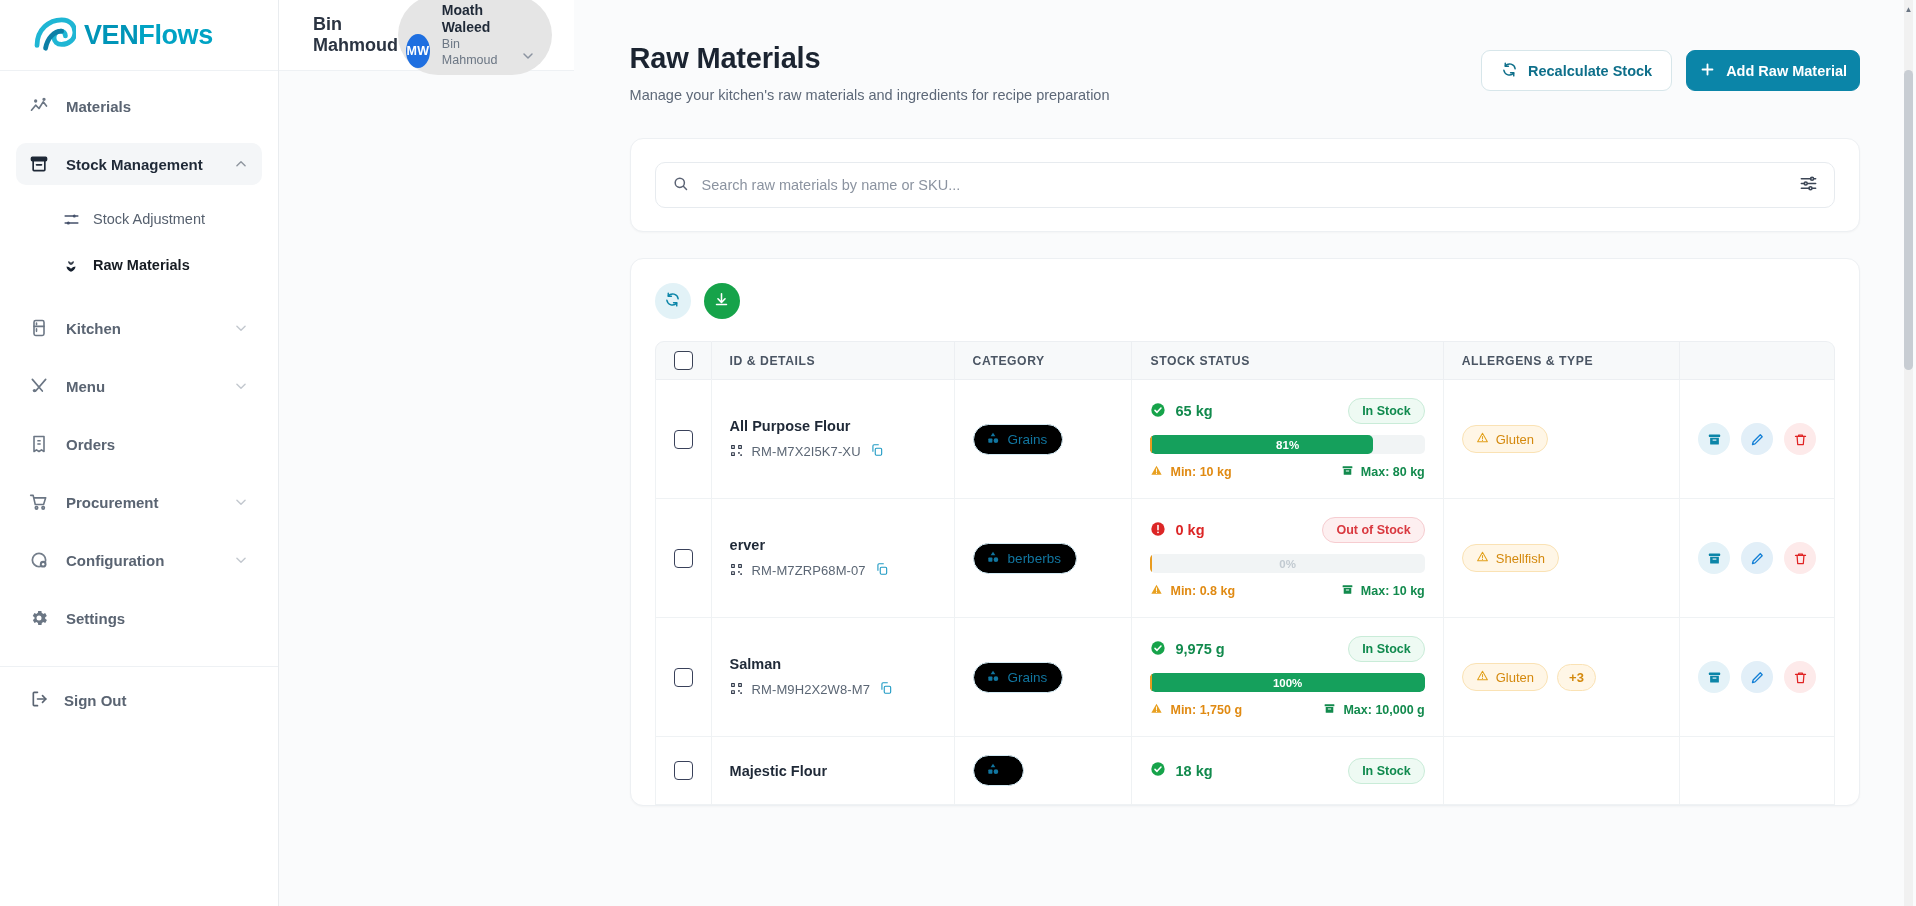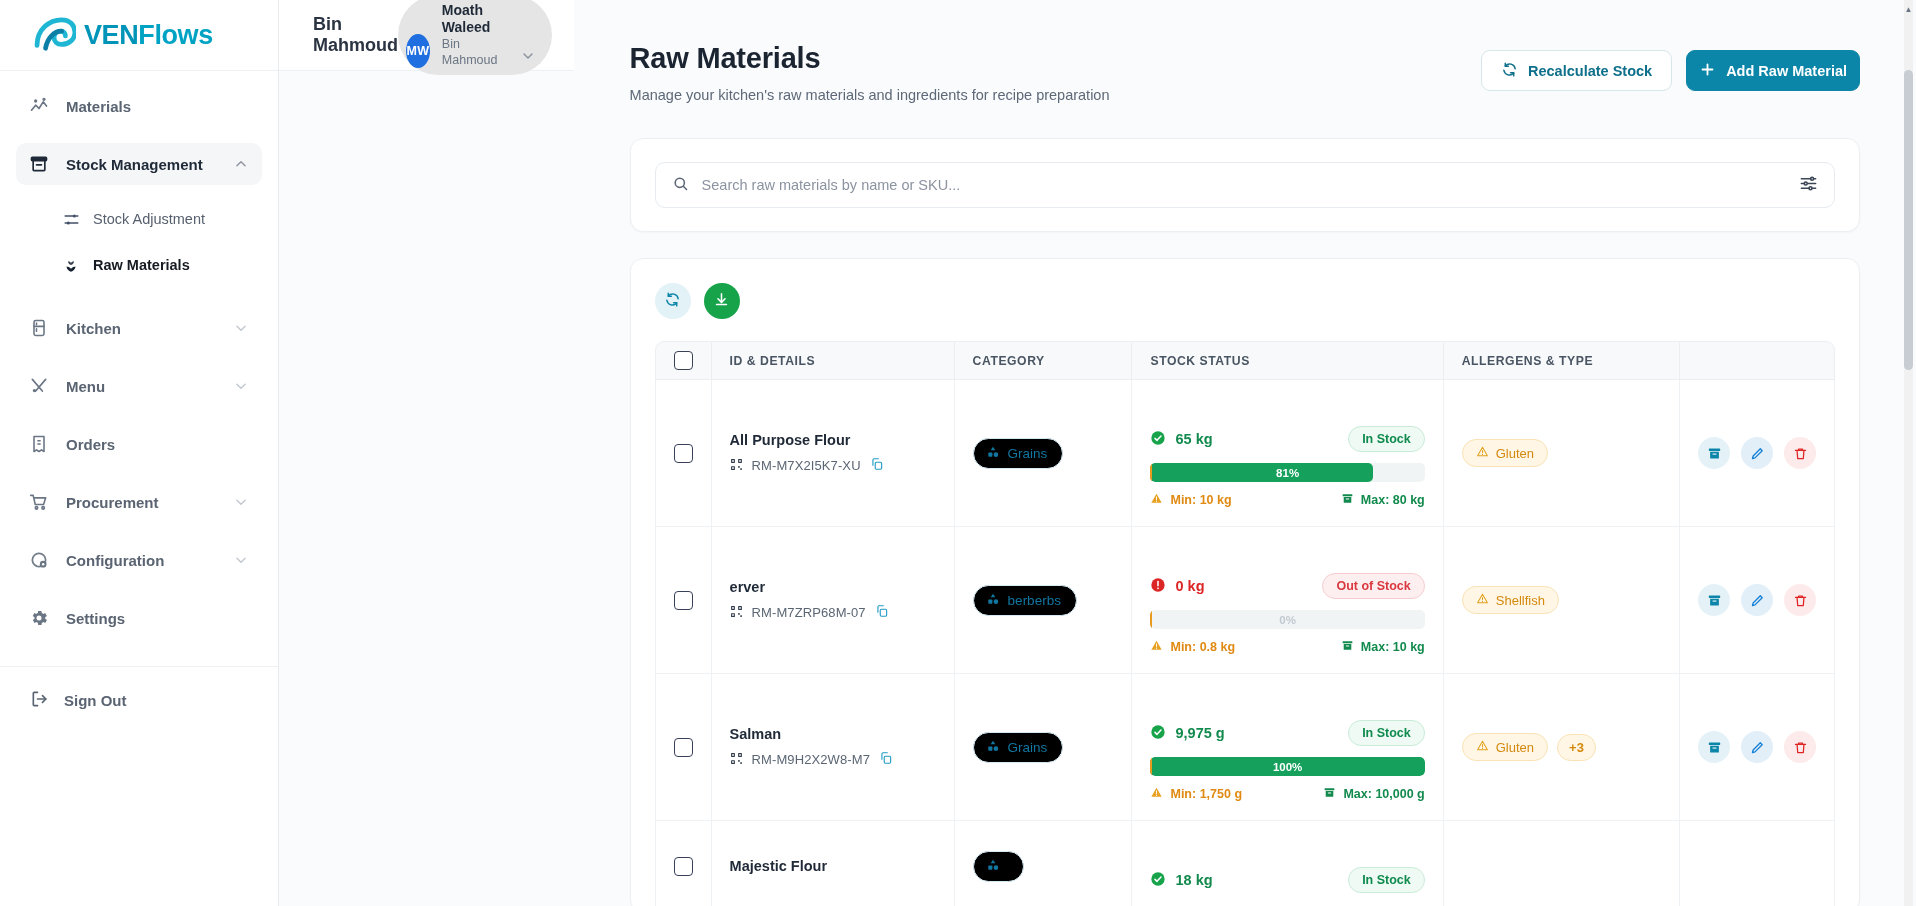--- a/index.html
+++ b/index.html
@@ -161,21 +161,21 @@
   .item-name { font-size: 14.5px; font-weight: 700; color: #1f2937; }
   .sku-row { display: flex; align-items: center; gap: 9px; margin-top: 9px; }
   .sku { font-size: 13px; color: #5b6674; letter-spacing: .1px; }
 
   .chip {
     display: inline-flex; align-items: center; gap: 8px;
     background: #000000; color: #1176a0; border: 1px solid #d4ebf5;
     border-radius: 999px; padding: 6px 15px 6px 12px; font-size: 13.5px; font-weight: 500;
   }
 
-  .stock-top { display: flex; align-items: center; justify-content: space-between; margin-top: 28px; }
+  .stock-top { display: flex; align-items: center; justify-content: space-between; }
   .qty { display: flex; align-items: center; gap: 9px; font-size: 14.5px; font-weight: 700; }
   .qty.ok { color: #128a4d; }
   .qty.bad { color: #dc2626; }
   .pill {
     font-size: 12.5px; font-weight: 600; border-radius: 999px; padding: 5px 13px;
     border: 1px solid transparent;
   }
   .pill.in { background: #eefaf3; color: #108a4e; border-color: #c9ecd8; }
   .pill.out { background: #fdeff0; color: #d9383f; border-color: #f6ccd0; }
 

